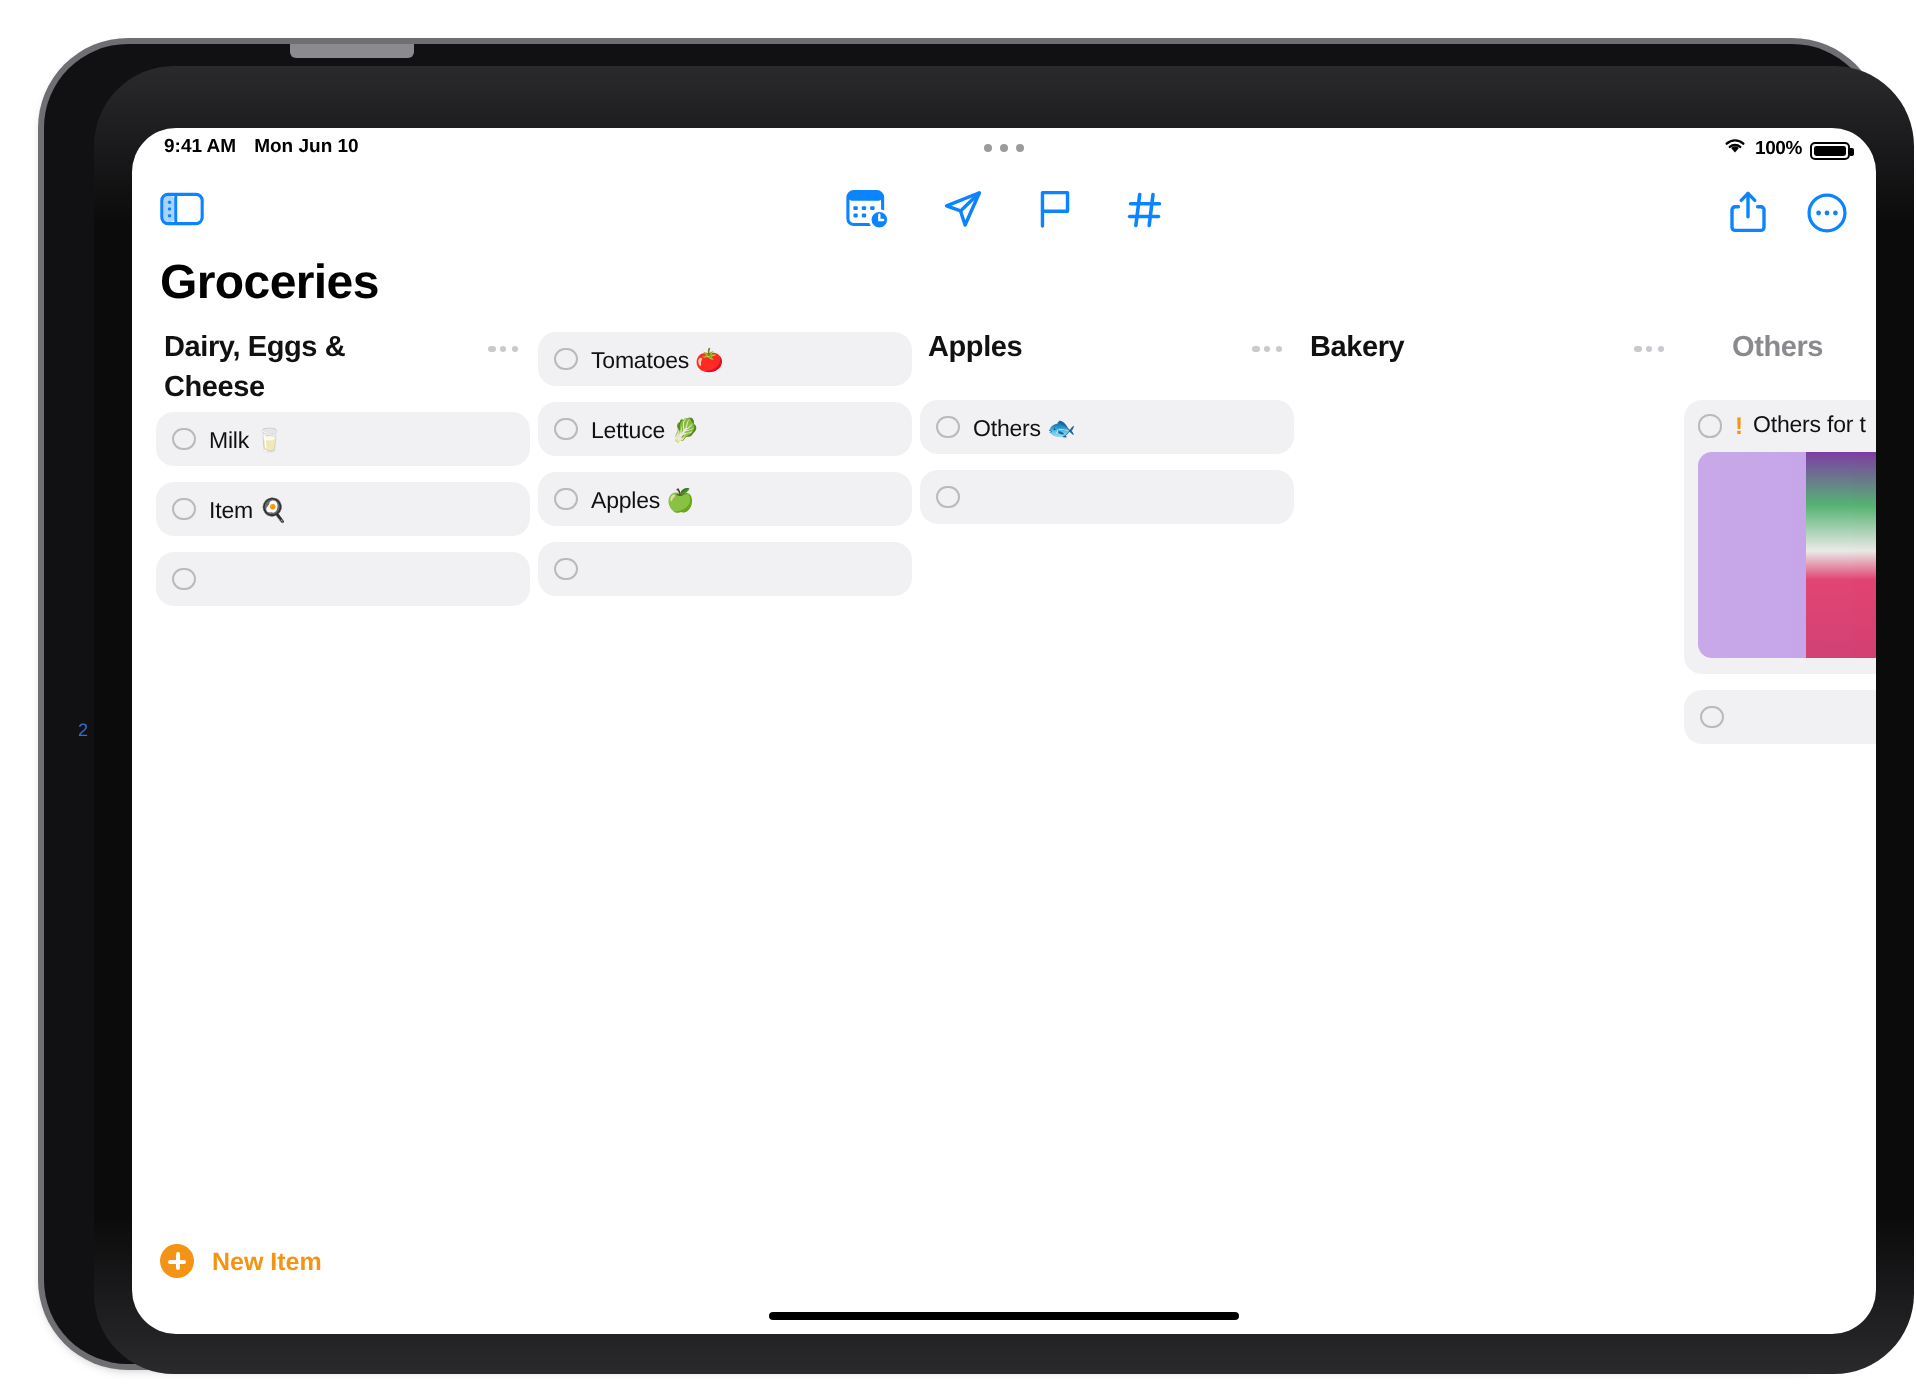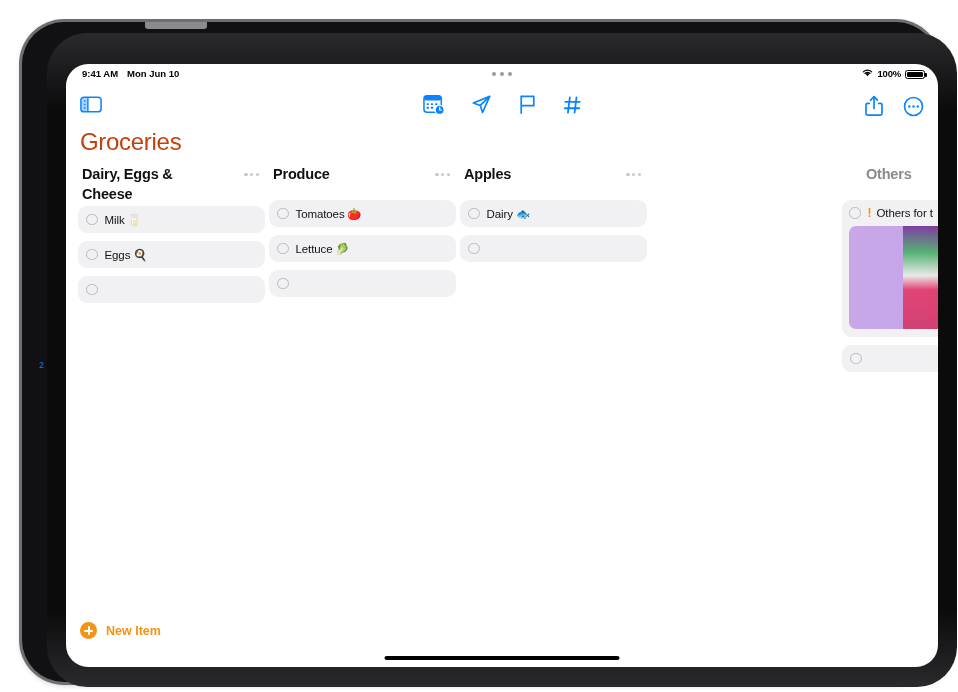--- a/index.html
+++ b/index.html
@@ -151,22 +151,22 @@
     align-items: center;
     gap: 20px;
   }
 
   
   #board-title {
     position: absolute;
     left: 14px;
     top: 64px;
     font-size: 24px;
-    font-weight: normal;
-    color: #c2410c;
+    font-weight: bold;
+    color: #000000;
     letter-spacing: -0.3px;
   }
 
   
   #board {
     position: absolute;
     left: 0;
     top: 100px;
     width: 872px;
     height: 455px;
@@ -438,51 +438,49 @@
           <div class="cards">
             <div class="card">
               <div class="card-row">
                 <span class="chk"></span>
                 <span class="card-text">Milk 🥛</span>
               </div>
             </div>
             <div class="card">
               <div class="card-row">
                 <span class="chk"></span>
-                <span class="card-text">Eggs 🍳</span>
+                <span class="card-text">Item 🍳</span>
               </div>
             </div>
             <div class="card empty">
               <div class="card-row">
                 <span class="chk"></span>
                 <span class="card-text"></span>
               </div>
             </div>
           </div>
         </div>
         <div class="column">
-          <div class="col-head">
-            <div class="col-title">Produce</div>
-            <div class="col-menu">
-              <i></i>
-              <i></i>
-              <i></i>
-            </div>
-          </div>
           <div class="cards">
             <div class="card">
               <div class="card-row">
                 <span class="chk"></span>
                 <span class="card-text">Tomatoes 🍅</span>
               </div>
             </div>
             <div class="card">
               <div class="card-row">
                 <span class="chk"></span>
                 <span class="card-text">Lettuce 🥬</span>
+              </div>
+            </div>
+            <div class="card">
+              <div class="card-row">
+                <span class="chk"></span>
+                <span class="card-text">Apples 🍏</span>
               </div>
             </div>
             <div class="card empty">
               <div class="card-row">
                 <span class="chk"></span>
                 <span class="card-text"></span>
               </div>
             </div>
           </div>
         </div>
@@ -492,32 +490,40 @@
             <div class="col-menu">
               <i></i>
               <i></i>
               <i></i>
             </div>
           </div>
           <div class="cards">
             <div class="card">
               <div class="card-row">
                 <span class="chk"></span>
-                <span class="card-text">Dairy 🐟</span>
+                <span class="card-text">Others 🐟</span>
               </div>
             </div>
             <div class="card empty">
               <div class="card-row">
                 <span class="chk"></span>
                 <span class="card-text"></span>
               </div>
             </div>
           </div>
         </div>
         <div class="column">
+          <div class="col-head">
+            <div class="col-title">Bakery</div>
+            <div class="col-menu">
+              <i></i>
+              <i></i>
+              <i></i>
+            </div>
+          </div>
         </div>
         <div class="column">
           <div class="col-head">
             <div class="col-title muted">Others</div>
           </div>
           <div class="cards">
             <div class="card with-image">
               <div class="card-row">
                 <span class="chk"></span>
                 <span class="bang">!</span>

